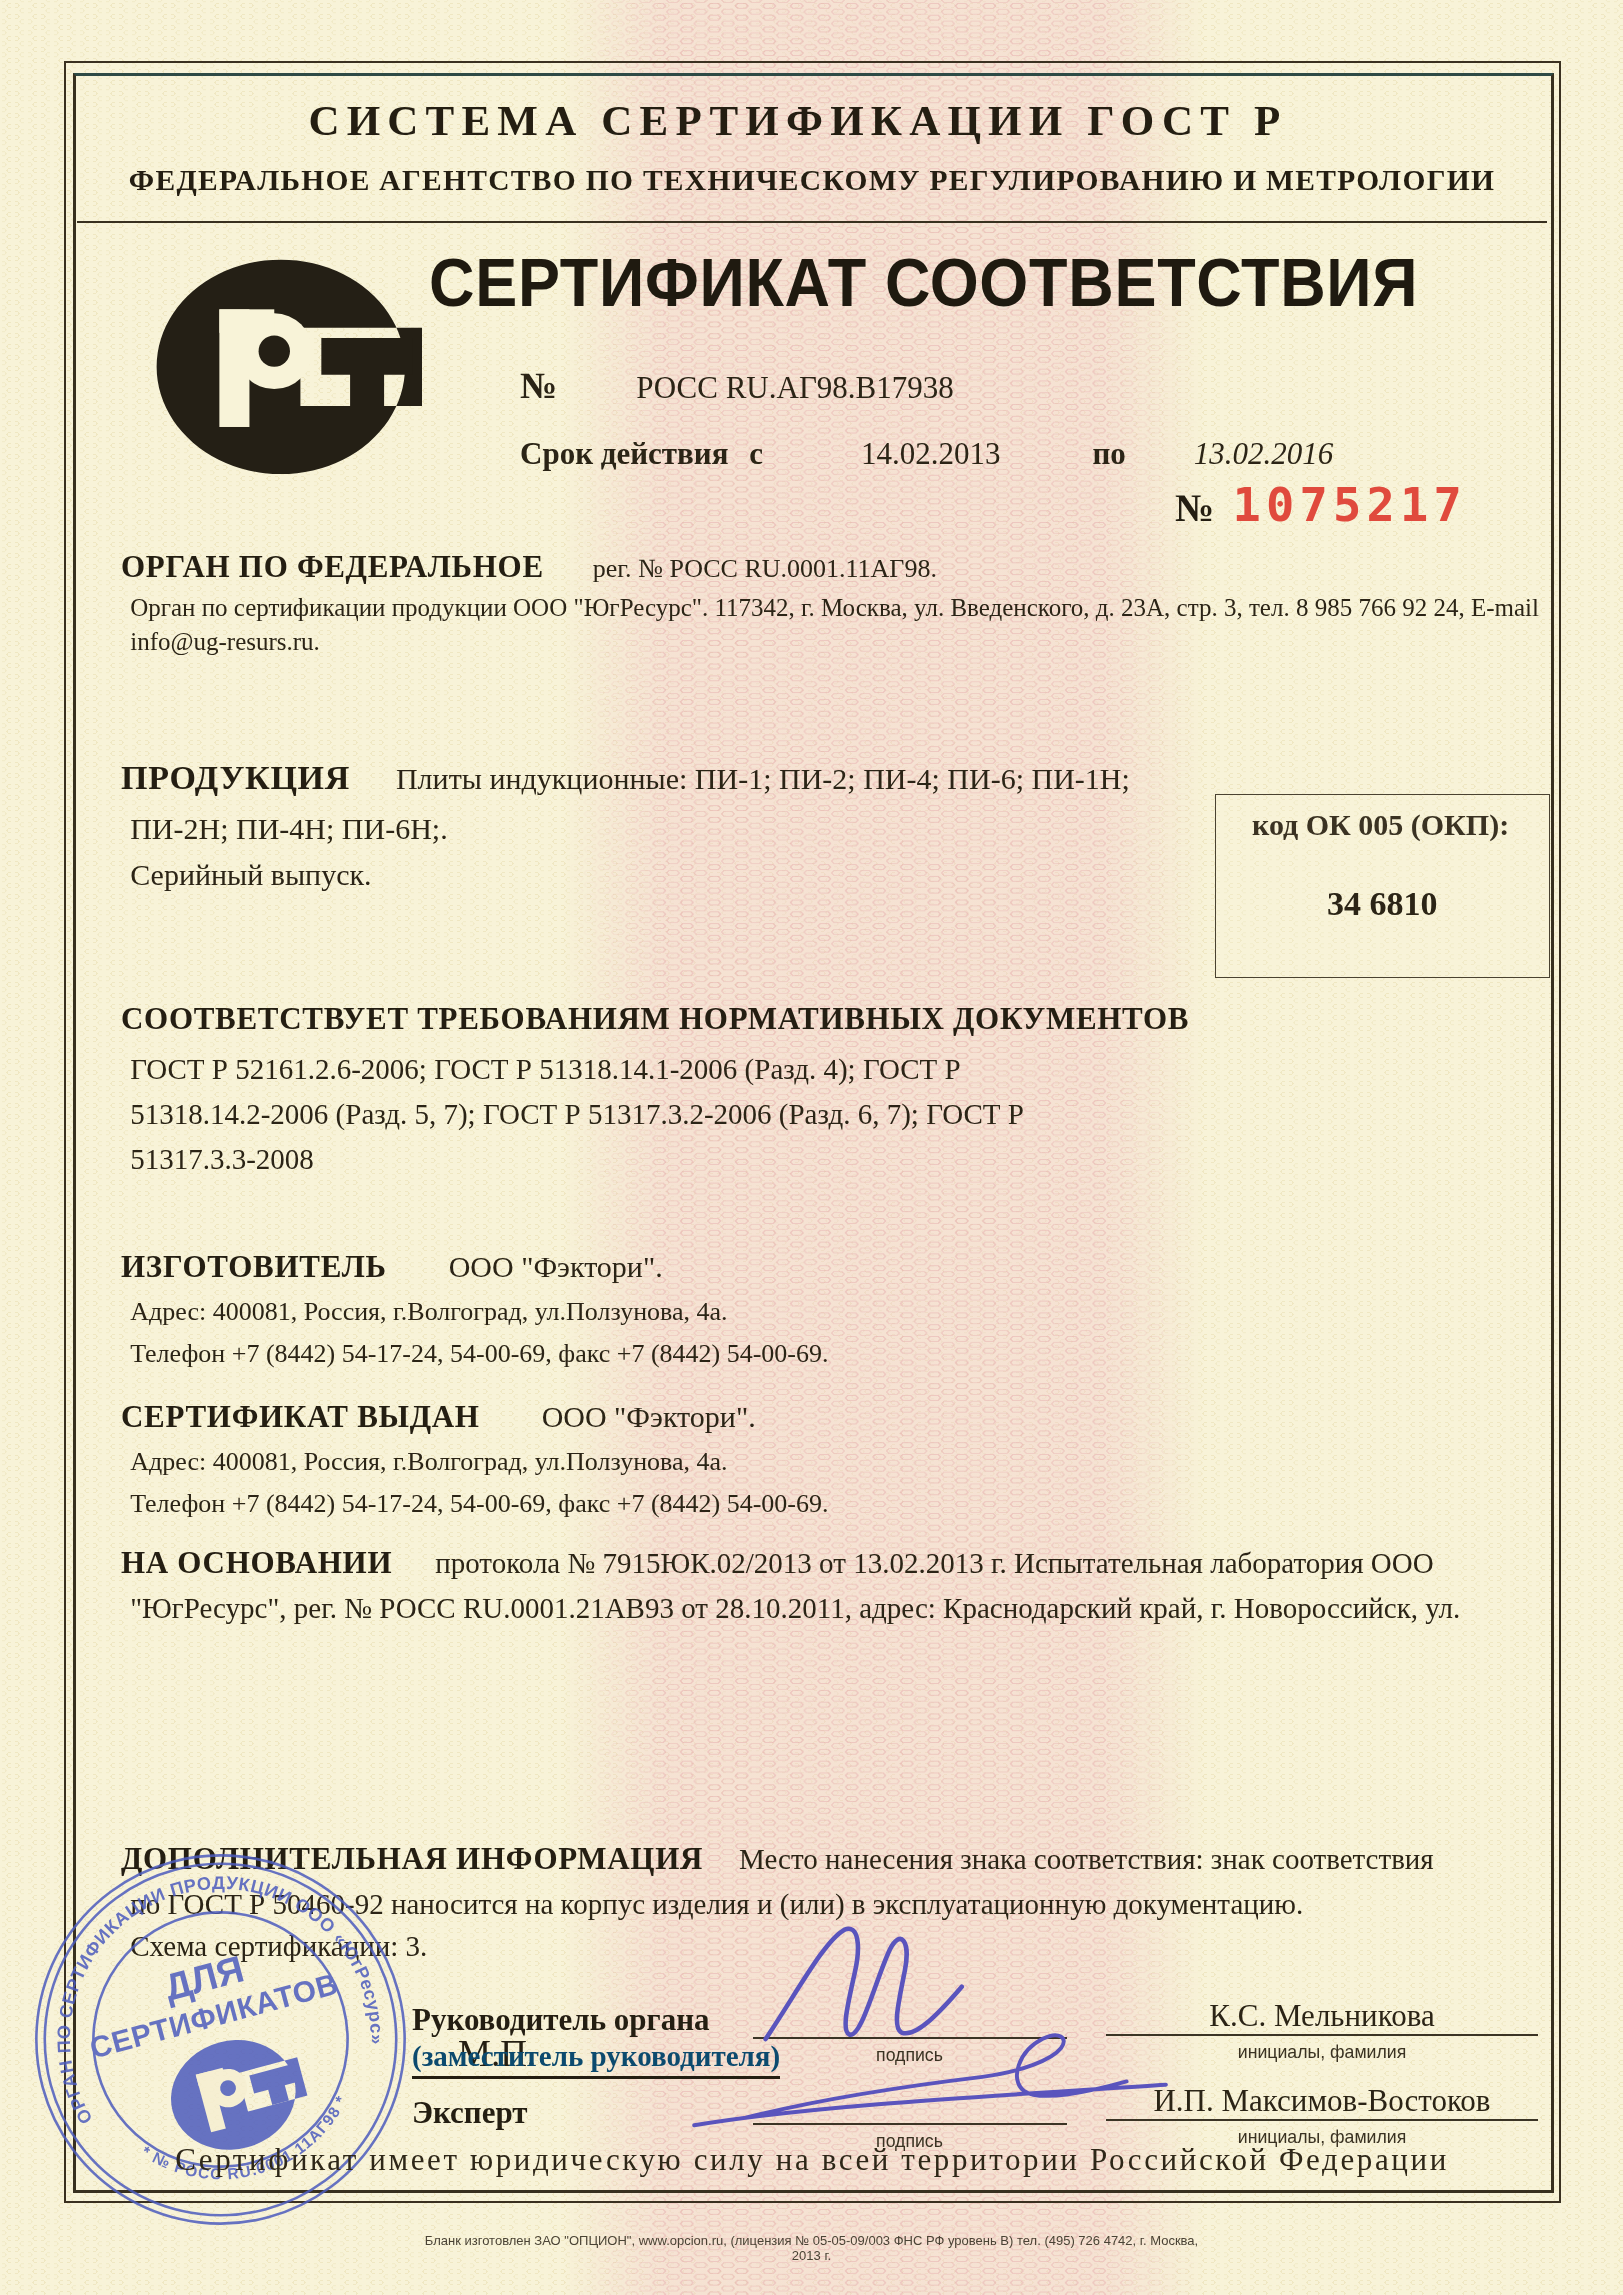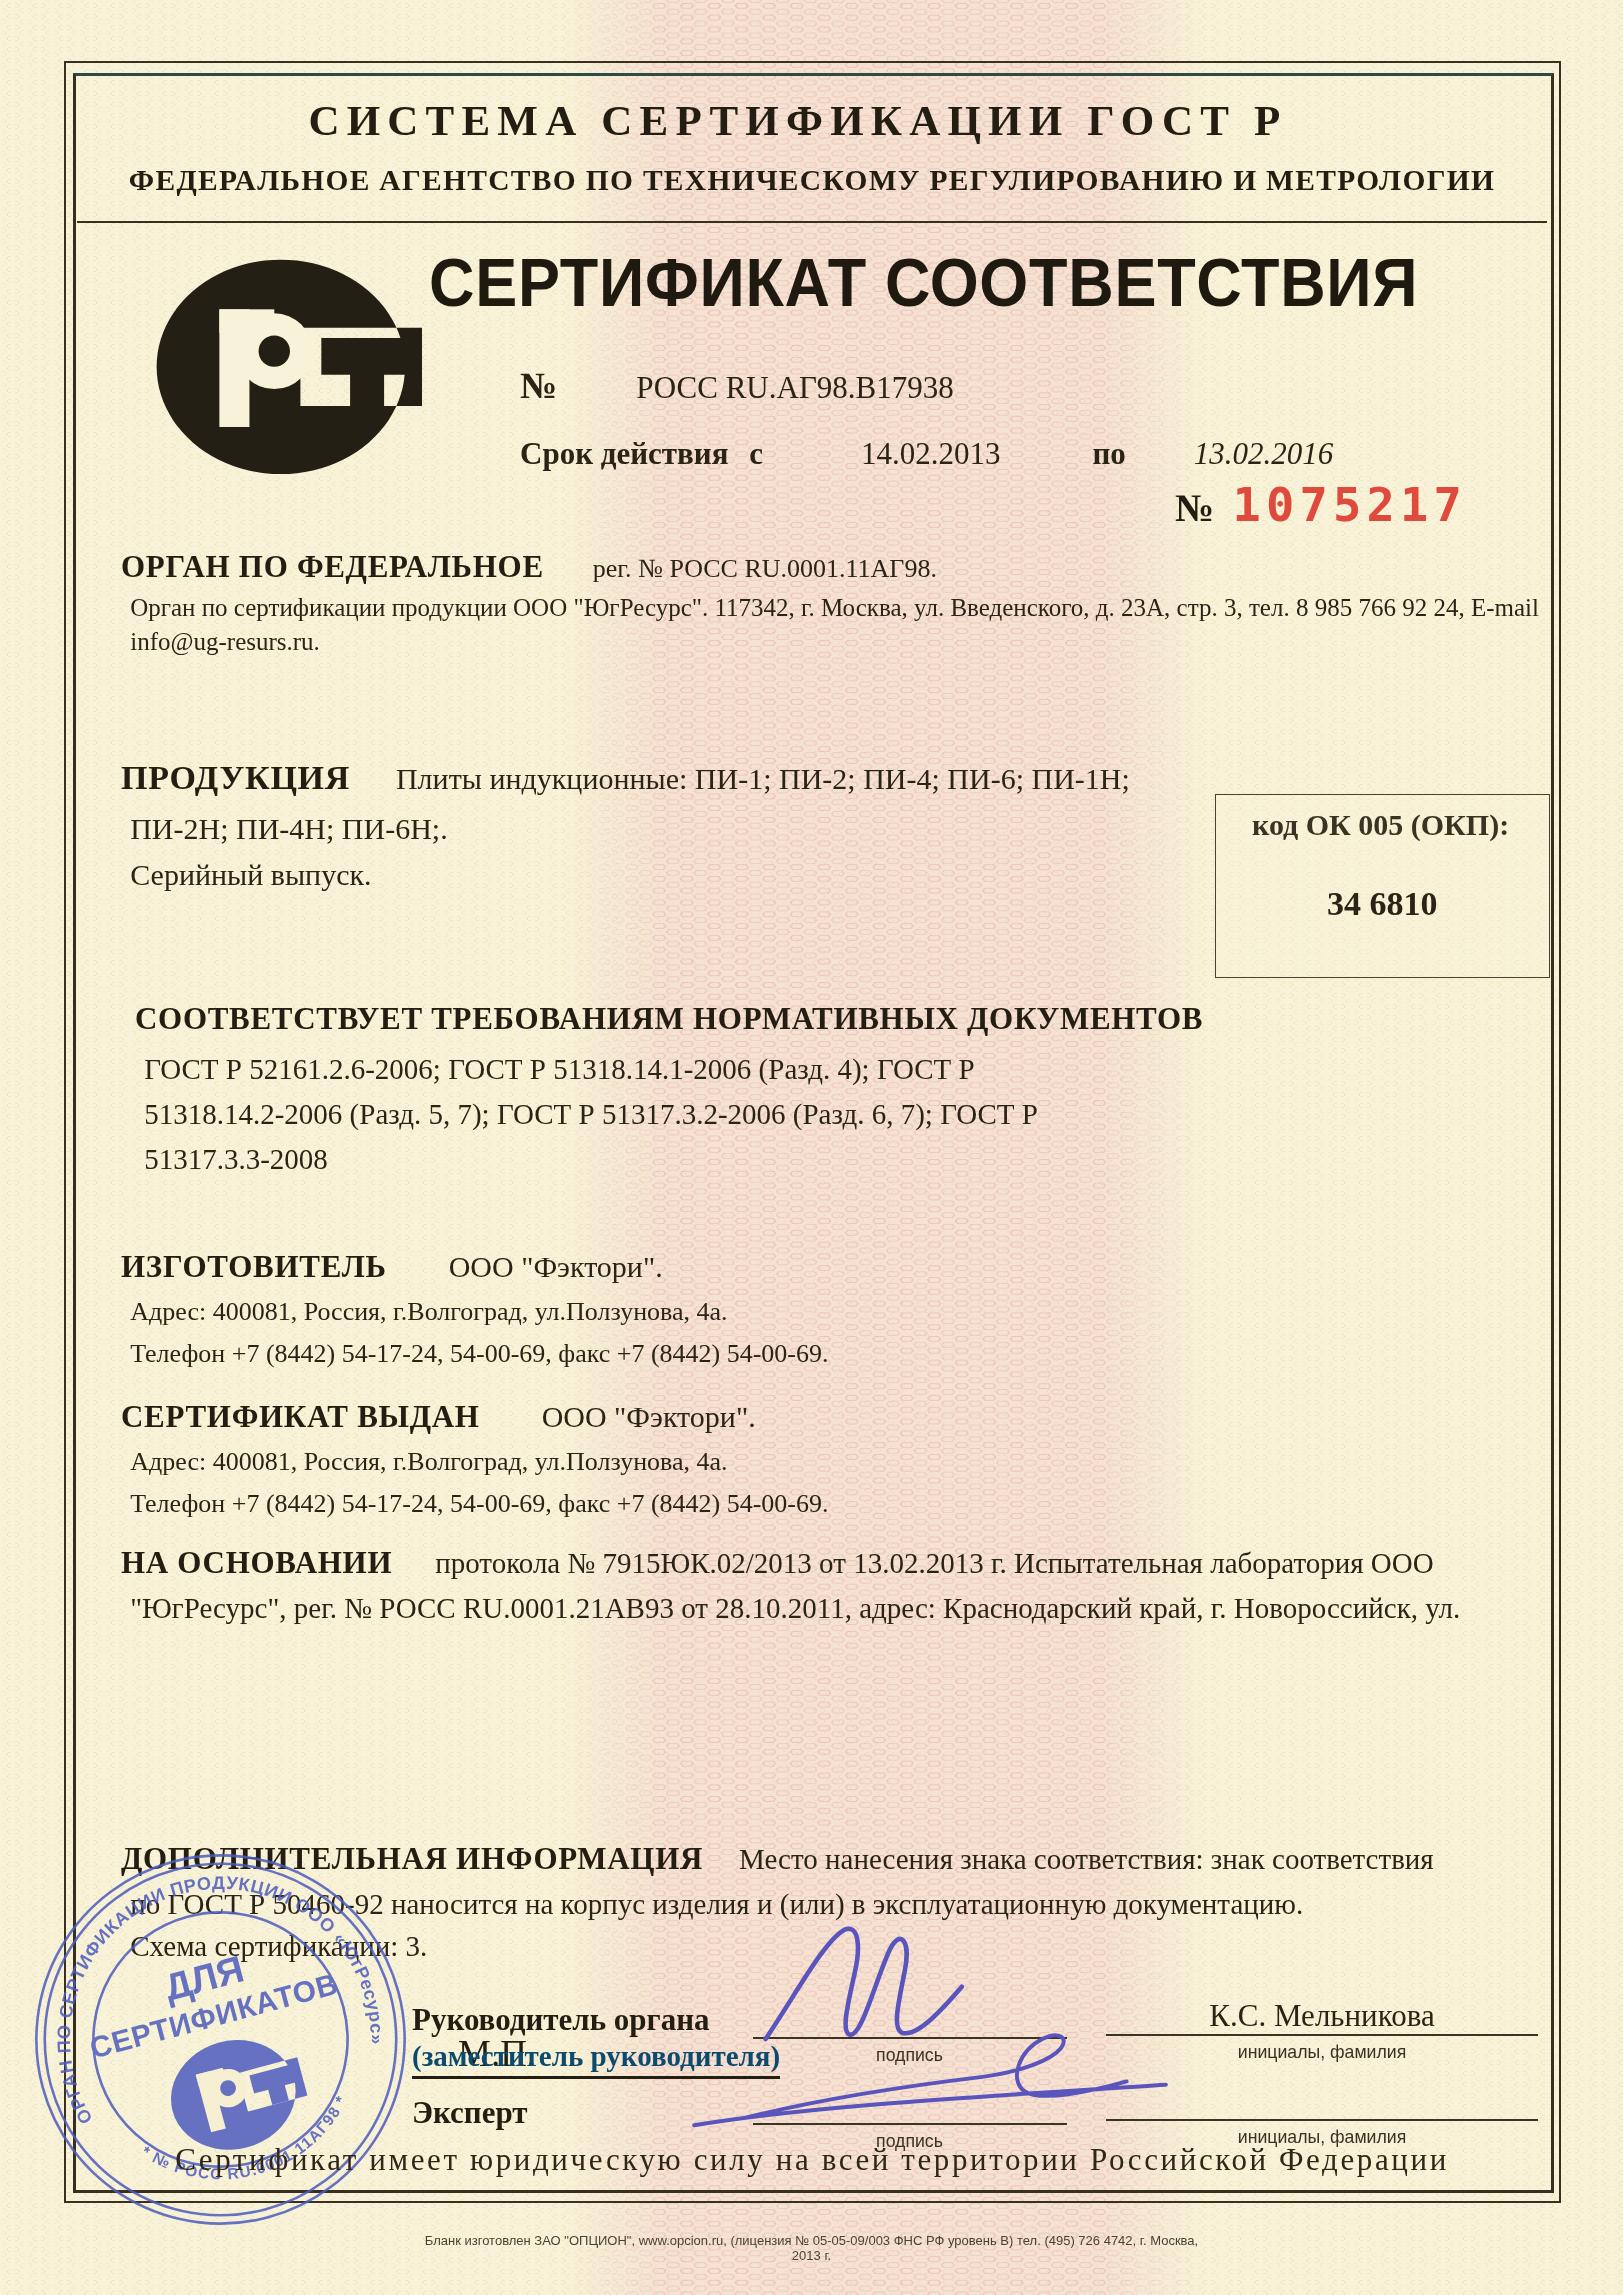--- a/index.html
+++ b/index.html
@@ -85,21 +85,21 @@
   .prod-sec{left:121px;top:761px;width:1087px;}
   .prod-sec .t1{font-size:30px;margin-left:46px;}
   .prod-lines{font-size:30px;line-height:46px;margin-top:10.5px;margin-left:9.2px;}
   .code-box{
     border:1.3px solid #4a4231;color:#3a3222;
     background:rgba(248,243,216,0.25);
   }
   .okp-box{left:1215px;top:794px;width:333px;height:182px;font-weight:bold;}
   .code-box .cap{font-size:30px;margin:13px 0 0 36px;}
   .okp-box .val{font-size:34px;margin:43px 0 0 111px;color:#2b2416;}
-  .conf-sec{left:135px;top:1003px;width:1087px;font-family:Liberation Serif, serif;}
+  .conf-sec{left:121px;top:1003px;width:1087px;font-family:Liberation Serif, serif;}
   .conf-lines{font-size:29px;line-height:45px;margin-top:13px;margin-left:9.2px;}
   .tnved-box{left:1204px;top:1028px;width:333px;height:211px;}
   .man-sec{left:121px;top:1251px;width:1440px;}
   .man-sec .nm{font-size:30px;margin-left:62px;}
   .addr-lines{font-size:26px;line-height:42px;margin-top:9.2px;margin-left:9.2px;}
   .iss-sec{left:121px;top:1401px;width:1440px;}
   .iss-sec .nm{font-size:30px;margin-left:62px;}
   .bas-sec{left:121px;top:1547px;width:1450px;}
   .bas-sec .t1{font-size:29px;margin-left:43px;}
   .bas-lines{font-size:29px;line-height:42px;margin-top:9.2px;margin-left:9.2px;}
@@ -272,20 +272,21 @@
   <div class="abs sigline sigline2"></div>
   <div class="abs sigline nameline1"></div>
   <div class="abs sigline nameline2"></div>
 
   <div class="abs caption cap-sig1">подпись</div>
   <div class="abs caption cap-sig2">подпись</div>
   <div class="abs caption cap-nm1">инициалы, фамилия</div>
   <div class="abs caption cap-nm2">инициалы, фамилия</div>
 
   <div class="abs name name1">К.С. Мельникова</div>
+  <div class="abs name name2">И.П. Максимов-Востоков</div>
 
   <svg class="abs sig-svg" style="left:746px;top:1918px;" width="340" height="131" viewBox="0 0 520 200">
     <path d="M30 185 C80 110 120 35 150 18 C172 8 176 42 166 85 C155 135 146 172 158 178 C176 185 198 95 220 48 C236 16 252 34 243 80 C233 130 224 168 238 175 C260 184 300 140 330 105" fill="none" stroke="#5a54bd" stroke-width="7" stroke-linecap="round"></path>
   </svg>
   <svg class="abs sig-svg" style="left:668px;top:2019px;" width="511" height="115" viewBox="0 0 780 175">
     <path d="M120 150 C240 120 380 100 480 88 C540 80 586 62 600 44 C612 28 596 18 572 30 C536 48 520 92 544 110 C568 126 640 112 700 95 M40 162 C220 132 480 118 760 100" fill="none" stroke="#5a54bd" stroke-width="6" stroke-linecap="round"></path>
   </svg>
 
   <div class="abs legal">Сертификат имеет юридическую силу на всей территории Российской Федерации</div>
   <div class="abs print-info">Бланк изготовлен ЗАО "ОПЦИОН", www.opcion.ru, (лицензия № 05-05-09/003 ФНС РФ уровень В) тел. (495) 726 4742, г. Москва, 2013 г.</div>

